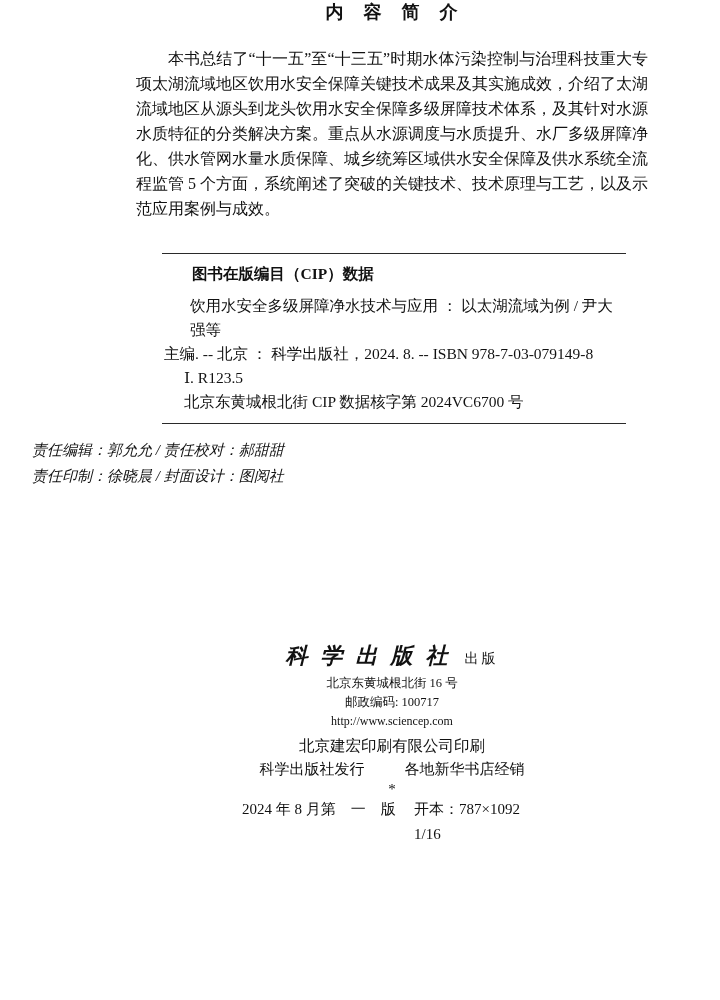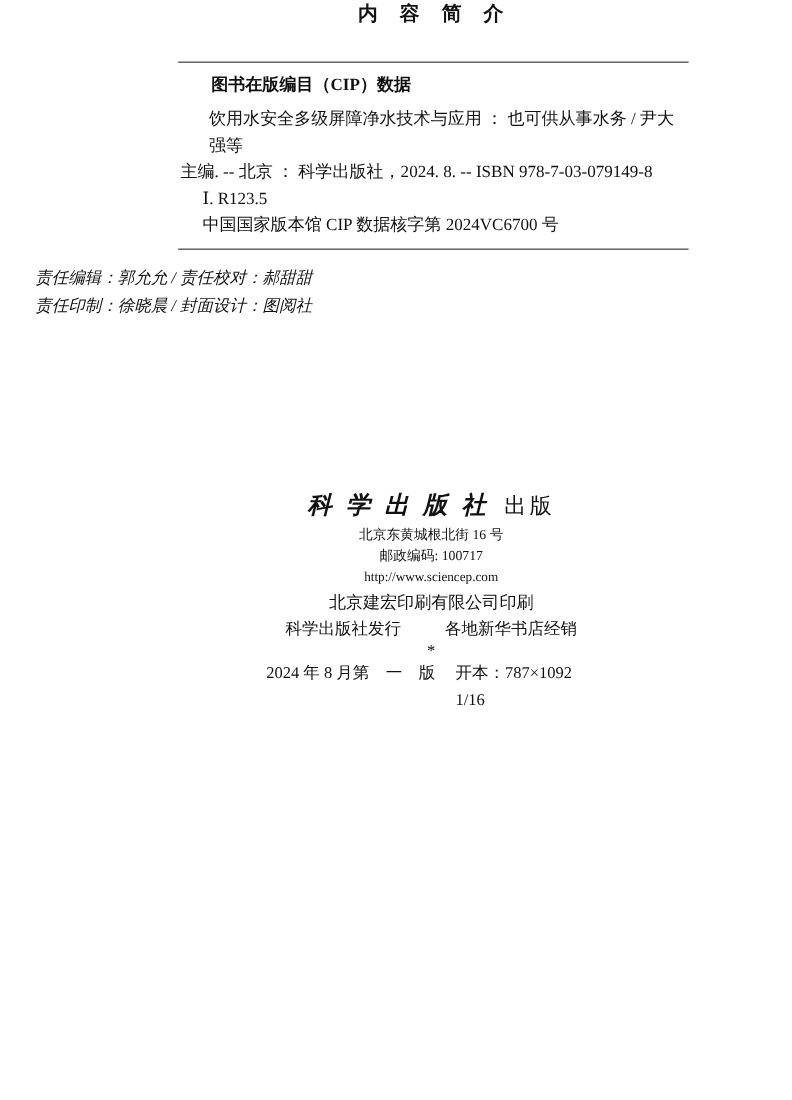--- a/index.html
+++ b/index.html
@@ -66,21 +66,21 @@
   }
   .press-line { line-height: 30px; }
   .press-logo {
     font-size: 22px;
     font-weight: bold;
     font-style: italic;
     letter-spacing: 13px;
     text-align: center;
   }
   .publish-label {
-    font-size: 20px;
+    font-size: 14px;
     letter-spacing: 3px;
   }
   .small-line { font-size: 12.5px; line-height: 19px; }
   .url-line { font-size: 12px; line-height: 18px; font-family: Liberation Serif, serif; }
   .med-line { font-size: 15px; line-height: 23px; }
   .printer-line { margin-top: 4px; font-size: 15.5px; line-height: 24px; }
   .dist-line .gap { display: inline-block; width: 40px; }
   .star-line { font-size: 15px; line-height: 16px; }
   .spec-row {
     width: 300px;
@@ -94,29 +94,30 @@
   .spec-right { flex: 1; }
 </style>
 </head>
 <body>
 
 <div class="page">
 
   <div class="title">内　容　简　介</div>
 
   <div class="summary">
+    <p>本书总结了“十一五”至“十三五”时期水体污染控制与治理科技重大专项太湖流域地区饮用水安全保障关键技术成果及其实施成效，介绍了太湖流域地区从源头到龙头饮用水安全保障多级屏障技术体系，及其针对水源水质特征的分类解决方案。重点从水源调度与水质提升、水厂多级屏障净化、供水管网水量水质保障、城乡统筹区域供水安全保障及供水系统全流程监管 5 个方面，系统阐述了突破的关键技术、技术原理与工艺，以及示范应用案例与成效。</p>
   </div>
 
   <div class="cip-section">
     <hr class="rule">
     <div class="cip-heading">图书在版编目（CIP）数据</div>
-    <div class="cip-line cip-indent-a">饮用水安全多级屏障净水技术与应用 ： 也可供从事水务 / 尹大强等</div>
+    <div class="cip-line cip-indent-a">饮用水安全多级屏障净水技术与应用 ： 以太湖流域为例 / 尹大强等</div>
     <div class="cip-line cip-indent-b">主编. -- 北京 ： 科学出版社，2024. 8. -- ISBN 978-7-03-079149-8</div>
     <div class="cip-line cip-indent-c">Ⅰ. R123.5</div>
-    <div class="cip-line cip-indent-c cip-last">中国国家版本馆 CIP 数据核字第 2024VC6700 号</div>
+    <div class="cip-line cip-indent-c cip-last">北京东黄城根北街 CIP 数据核字第 2024VC6700 号</div>
     <hr class="rule">
   </div>
 
   <div class="credits">
     <div>责任编辑：郭允允 / 责任校对：郝甜甜</div>
     <div>责任印制：徐晓晨 / 封面设计：图阅社</div>
   </div>
 
   <div class="colophon">
     <div class="press-line">

